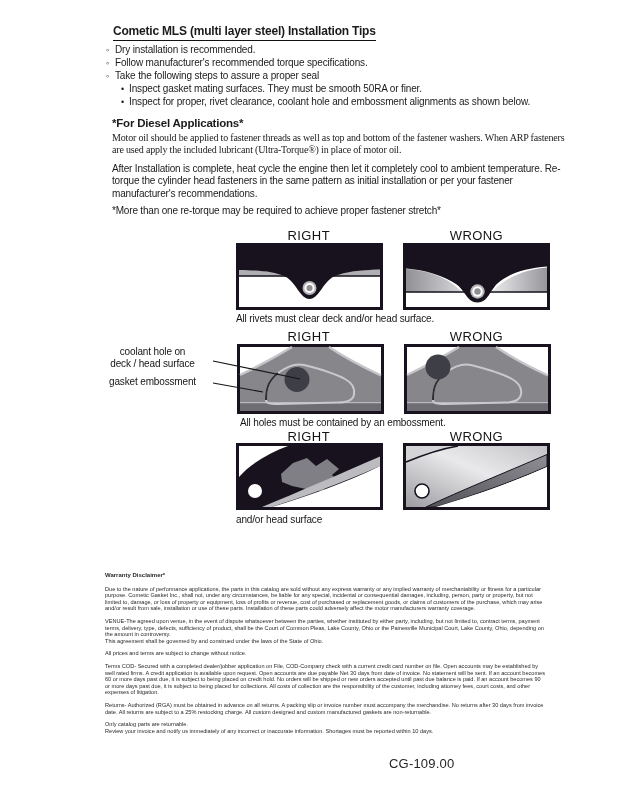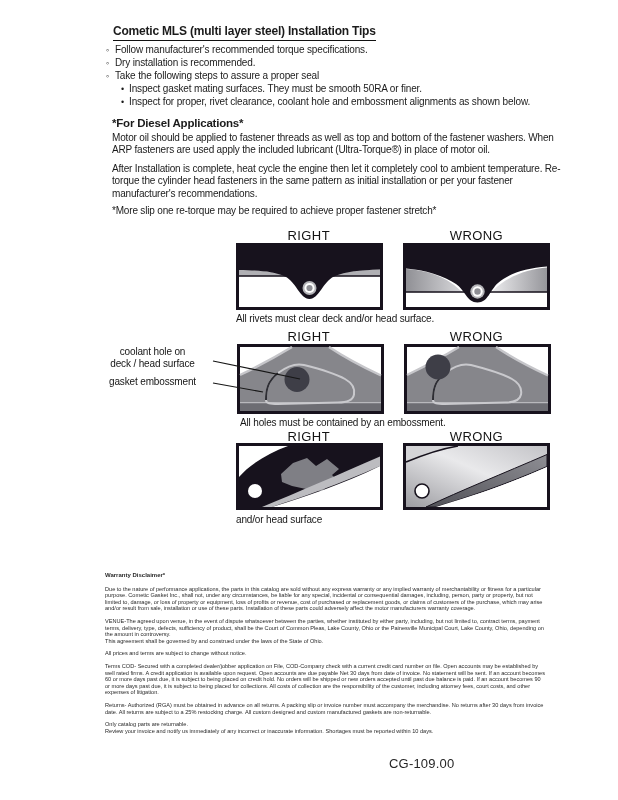--- a/index.html
+++ b/index.html
@@ -16,21 +16,21 @@
     border-bottom:1.5px solid #111; padding-bottom:2px; display:inline-block;
   }
   .bullets { left:106px; top:44px; font-size:10px; letter-spacing:-0.15px; }
   .b-row { line-height:12.9px; white-space:nowrap; }
   .b-row .mk { display:inline-block; width:9px; font-size:9px; }
   .b-row.sub { padding-left:15px; }
   .b-row.sub .mk { width:8px; }
 
   .diesel-h { left:112px; top:117px; font-size:11.5px; font-weight:bold; letter-spacing:-0.2px; }
   .para { left:112px; font-size:10px; line-height:12.4px; letter-spacing:-0.18px; width:462px; }
-  .p1 { top:132px; }
+  .p1 { top:132px;font-family:Liberation Serif, serif; }
   .p2 { top:163px; width:455px; }
   .note { top:205px; white-space:nowrap; }
 
   .dlabel { font-size:13px; letter-spacing:0.4px; color:#141414; width:70px; text-align:right; }
   .caption { font-size:10px; letter-spacing:-0.15px; line-height:12.4px; color:#161616; }
   .dbox { position:absolute; display:block; }
 
   .callout { font-size:10px; letter-spacing:-0.15px; text-align:center; width:115px; line-height:11.6px; color:#161616; }
   .leader { pointer-events:none; z-index:5; }
 
@@ -42,31 +42,31 @@
   .footer-code { left:389px; top:756px; font-size:13px; color:#262626; letter-spacing:0.2px; }
 </style>
 </head>
 <body>
 
 <div class="page">
 
   <div class="abs title">Cometic MLS (multi layer steel) Installation Tips</div>
 
   <div class="abs bullets">
+    <div class="b-row"><span class="mk">◦</span><span>Dry installation is recommended.</span></div>
     <div class="b-row"><span class="mk">◦</span><span>Follow manufacturer's recommended torque specifications.</span></div>
-    <div class="b-row"><span class="mk">◦</span><span>Dry installation is recommended.</span></div>
     <div class="b-row"><span class="mk">◦</span><span>Take the following steps to assure a proper seal</span></div>
     <div class="b-row sub"><span class="mk">•</span><span>Inspect gasket mating surfaces.  They must be smooth 50RA or finer.</span></div>
     <div class="b-row sub"><span class="mk">•</span><span>Inspect for proper, rivet clearance, coolant hole and embossment alignments as shown below.</span></div>
   </div>
 
   <div class="abs diesel-h">*For Diesel Applications*</div>
   <div class="abs para p1">Motor oil should be applied to fastener threads as well as top and bottom of the fastener washers. When ARP fasteners are used apply the included lubricant (Ultra-Torque®) in place of motor oil.</div>
   <div class="abs para p2">After Installation is complete, heat cycle the engine then let it completely cool to ambient temperature. Re-torque the cylinder head fasteners in the same pattern as initial installation or per your fastener manufacturer's recommendations.</div>
-  <div class="abs para note">*More slip one re-torque may be required to achieve proper fastener stretch*</div>
+  <div class="abs para note">*More than one re-torque may be required to achieve proper fastener stretch*</div>
 
   <div class="abs dlabel" style="left:260px; top:228px;">RIGHT</div>
   <div class="abs dlabel" style="left:433px; top:228px;">WRONG</div>
 
   <svg class="dbox" style="left:236px; top:243px;" width="147" height="67" viewBox="0 0 147 67">
     <rect x="1.5" y="1.5" width="144" height="64" fill="#ffffff" stroke="#17121d" stroke-width="3"></rect>
     <path d="M3,26.5 C25,27.3 40,28.3 52,33.2 L3,33.2 Z" fill="#b0b0b4"></path>
     <path d="M144,26.5 C122,27.3 107,28.3 95,33.2 L144,33.2 Z" fill="#b0b0b4"></path>
     <line x1="3" y1="33" x2="144" y2="33" stroke="#17121d" stroke-width="1.4"></line>
     <path d="M3,3 H144 V26.5 C124,27.5 110,28 98,33.5 C87,38.5 83,56 73.5,56 C64,56 60,38.5 49,33.5 C37,28 23,27.5 3,27 Z" fill="#17121d"></path>

